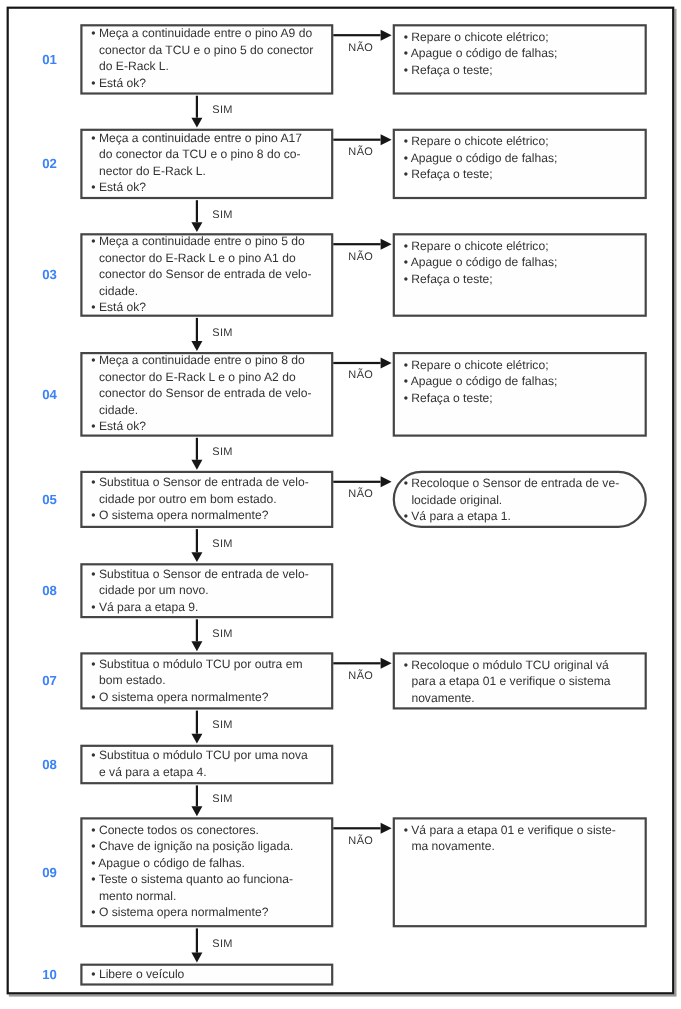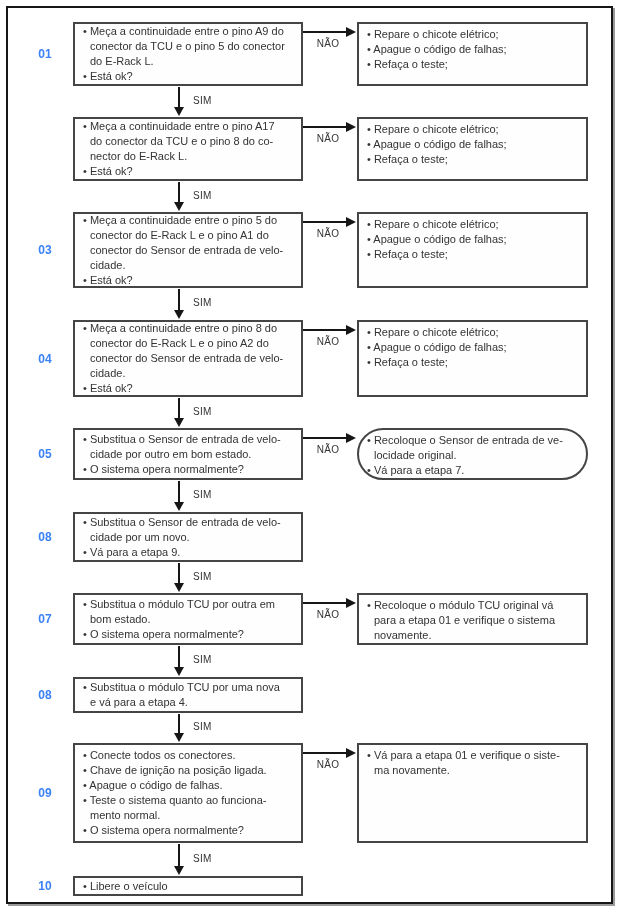--- a/index.html
+++ b/index.html
@@ -95,20 +95,21 @@
     <div class="hhead" style="left: 346px; top: 27px;"></div>
     <div class="arrow-label nao" style="left: 305px; top: 38px;">NÃO</div>
     <div class="box right-box" style="top: 22px; height: 64px;">
       <div class="line">• Repare o chicote elétrico;</div>
       <div class="line">• Apague o código de falhas;</div>
       <div class="line">• Refaça o teste;</div>
     </div>
     <div class="vline" style="left: 178px; top: 87px; height: 20px;"></div>
     <div class="vhead" style="left: 174px; top: 107px;"></div>
     <div class="arrow-label sim" style="left: 193px; top: 95px;">SIM</div>
+    <div class="step-num" style="top: 117px; height: 64px;">02</div>
     <div class="box main-box" style="top: 117px; height: 64px;">
       <div class="line">• Meça a continuidade entre o pino A17</div>
       <div class="line cont">do conector da TCU e o pino 8 do co-</div>
       <div class="line cont">nector do E-Rack L.</div>
       <div class="line">• Está ok?</div>
     </div>
     <div class="hline" style="left: 303px; width: 43px; top: 126px;"></div>
     <div class="hhead" style="left: 346px; top: 122px;"></div>
     <div class="arrow-label nao" style="left: 305px; top: 133px;">NÃO</div>
     <div class="box right-box" style="top: 117px; height: 64px;">
@@ -162,21 +163,21 @@
       <div class="line">• Substitua o Sensor de entrada de velo-</div>
       <div class="line cont">cidade por outro em bom estado.</div>
       <div class="line">• O sistema opera normalmente?</div>
     </div>
     <div class="hline" style="left: 303px; width: 43px; top: 437px;"></div>
     <div class="hhead" style="left: 346px; top: 433px;"></div>
     <div class="arrow-label nao" style="left: 305px; top: 444px;">NÃO</div>
     <div class="box right-box" style="top: 428px; height: 52px; border-radius: 26px;">
       <div class="line">• Recoloque o Sensor de entrada de ve-</div>
       <div class="line cont">locidade original.</div>
-      <div class="line">• Vá para a etapa 7.</div>
+      <div class="line">• Vá para a etapa 1.</div>
     </div>
     <div class="vline" style="left: 178px; top: 481px; height: 21px;"></div>
     <div class="vhead" style="left: 174px; top: 502px;"></div>
     <div class="arrow-label sim" style="left: 193px; top: 489px;">SIM</div>
     <div class="step-num" style="top: 512px; height: 50px;">08</div>
     <div class="box main-box" style="top: 512px; height: 50px;">
       <div class="line">• Substitua o Sensor de entrada de velo-</div>
       <div class="line cont">cidade por um novo.</div>
       <div class="line">• Vá para a etapa 9.</div>
     </div>

